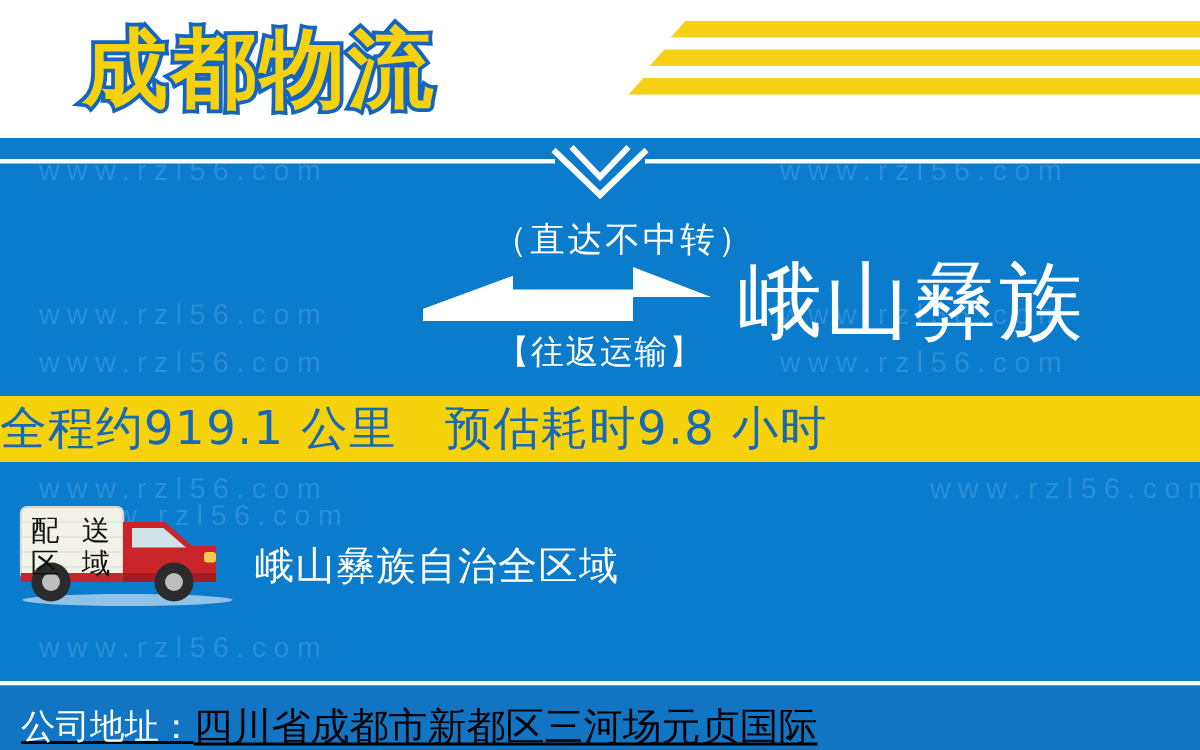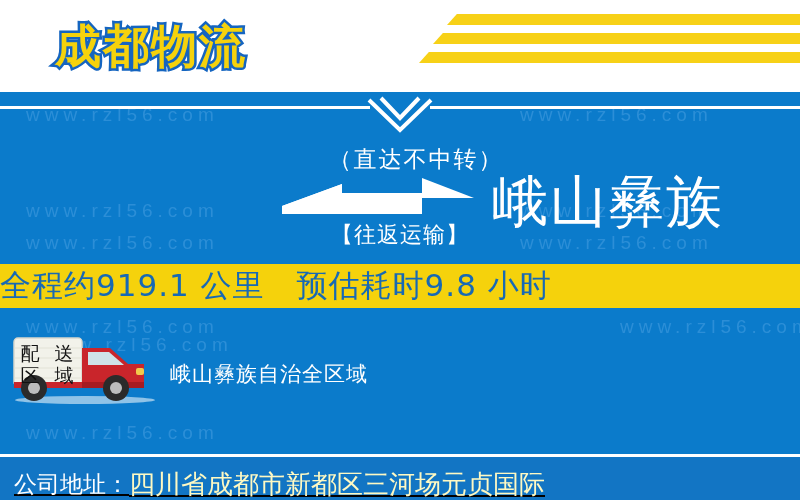--- a/index.html
+++ b/index.html
@@ -7,21 +7,21 @@
     width:800px;height:500px;overflow:hidden;
     font-family:"Liberation Sans","DejaVu Sans",sans-serif;
     background:#ffffff;
   }
   .poster{position:relative;width:800px;height:500px;overflow:hidden;background:#ffffff;}
 
   
   .header{position:absolute;left:0;top:0;width:800px;height:92px;background:#ffffff;overflow:hidden;}
   .brand-title{
     position:absolute;left:55px;top:4px;
-    font-size:46px;font-weight:bold;letter-spacing:2px;
+    font-size:57px;font-weight:bold;letter-spacing:2px;
     color:#F5D20C;
     -webkit-text-stroke:5px #1565C0;
     paint-order:stroke fill;
     font-family:"DejaVu Sans","Liberation Sans",sans-serif;
     line-height:84px;white-space:nowrap;
   }
   .stripes{position:absolute;left:405px;top:14px;width:400px;height:62px;}
   .stripe{position:absolute;height:11px;background:#F7D117;right:0;
           transform:skewX(-42deg);transform-origin:left bottom;}
   .stripe.s1{top:0px;left:42px;}
@@ -69,31 +69,31 @@
         display:flex;align-items:center;justify-content:flex-start;}
   .band-text{
     color:#1769B5;font-size:31px;letter-spacing:1px;white-space:nowrap;
     font-family:"DejaVu Sans","Liberation Sans",sans-serif;
   }
 
   
   .truck{position:absolute;left:10px;top:240px;width:150px;height:72px;}
   .delivery-area{
     position:absolute;left:170px;top:268px;
-    color:#ffffff;font-size:21px;letter-spacing:1px;white-space:nowrap;
+    color:#ffffff;font-size:26px;letter-spacing:1px;white-space:nowrap;
     font-family:Liberation Serif, serif;
   }
 
   
   .addr-rule{position:absolute;left:0;top:362px;width:800px;height:3px;background:#ffffff;}
   .addrbar{position:absolute;left:0;top:365px;width:800px;height:54px;background:#1275C4;
            display:flex;align-items:center;text-decoration:underline;}
   .addr-label{color:#ffffff;font-size:23px;margin-left:14px;white-space:nowrap;
               font-family:"DejaVu Sans","Liberation Sans",sans-serif;}
-  .addr-value{color:#fef9c3;font-size:26px;white-space:nowrap;
+  .addr-value{color:#000000;font-size:26px;white-space:nowrap;
               font-family:"DejaVu Sans","Liberation Sans",sans-serif;}
 </style>
 </head>
 <body>
 
 <div class="poster">
 
   <div class="header">
     <div class="brand-title">成都物流</div>
     <div class="stripes">

